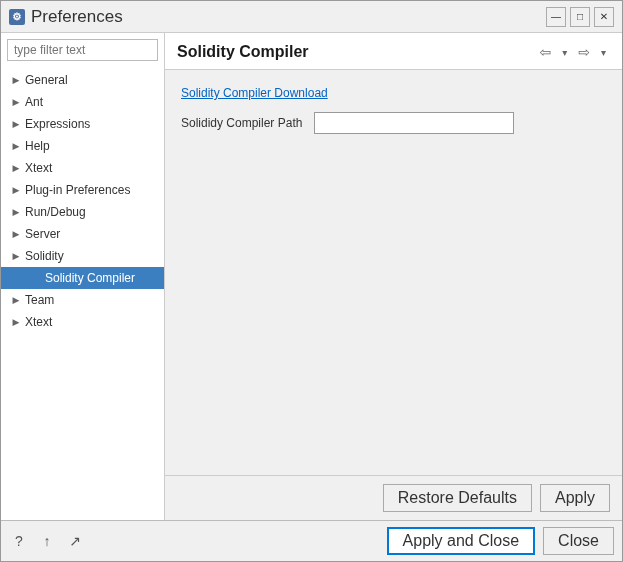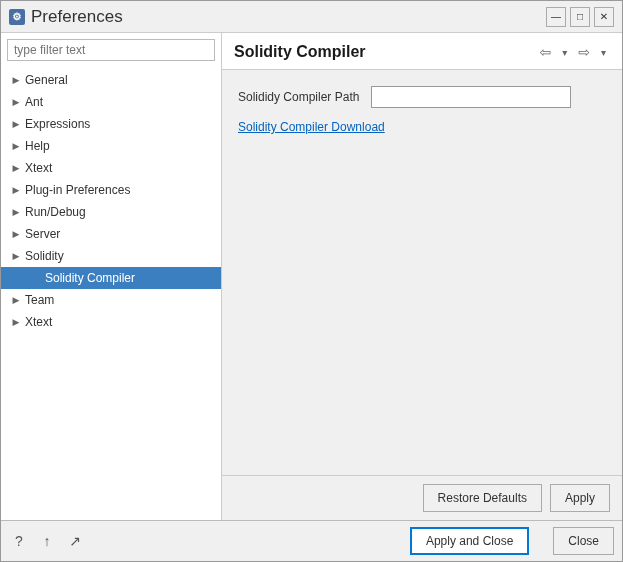--- a/index.html
+++ b/index.html
@@ -67,21 +67,21 @@
     }
 
     .content-area {
       display: flex;
       flex: 1;
       overflow: hidden;
     }
 
     
     .sidebar {
-      width: 221px;
+      width: 164px;
       background: white;
       border-right: 1px solid #ccc;
       display: flex;
       flex-direction: column;
       flex-shrink: 0;
       overflow: hidden;
     }
     .search-box {
       margin: 6px;
       padding: 3px 6px;
@@ -211,21 +211,21 @@
       justify-content: flex-end;
       gap: 8px;
       padding: 8px 12px;
       border-top: 1px solid #ccc;
       background: #f0f0f0;
       flex-shrink: 0;
     }
     .btn {
       height: 28px;
       padding: 0 14px;
-      font-size: 12px;
+      font-size: 16px;
       background: #f0f0f0;
       border: 1px solid #aaa;
       cursor: pointer;
       color: #333;
     }
 
     .footer-bar {
       display: flex;
       align-items: center;
       padding: 6px 8px;
@@ -240,21 +240,21 @@
       display: flex;
       align-items: center;
       justify-content: center;
       cursor: pointer;
       color: #555;
       font-size: 14px;
     }
     .footer-right {
       margin-left: auto;
       display: flex;
-      gap: 24px;
+      gap: 8px;
     }
     .btn-primary {
       background: white;
       border: 2px solid #0078d7;
     }
   </style>
 </head>
 <body>
 
 <div class="window">
@@ -351,25 +351,25 @@
           <button class="nav-dropdown">▾</button>
           <button class="nav-btn">
             <span class="arrow">⇨</span>
           </button>
           <button class="nav-dropdown">▾</button>
         </div>
       </div>
 
       <div class="panel-content">
         <div class="form-row">
+          <a class="link" href="#">Solidity Compiler Download</a>
+        </div>
+        <div class="form-row">
           <span class="form-label">Solididy Compiler Path</span>
           <input class="form-input" type="text" value="" style="">
-        </div>
-        <div class="form-row">
-          <a class="link" href="#">Solidity Compiler Download</a>
         </div>
       </div>
 
       <div class="button-bar">
         <button class="btn">Restore Defaults</button>
         <button class="btn">Apply</button>
       </div>
     </div>
   </div>
 

